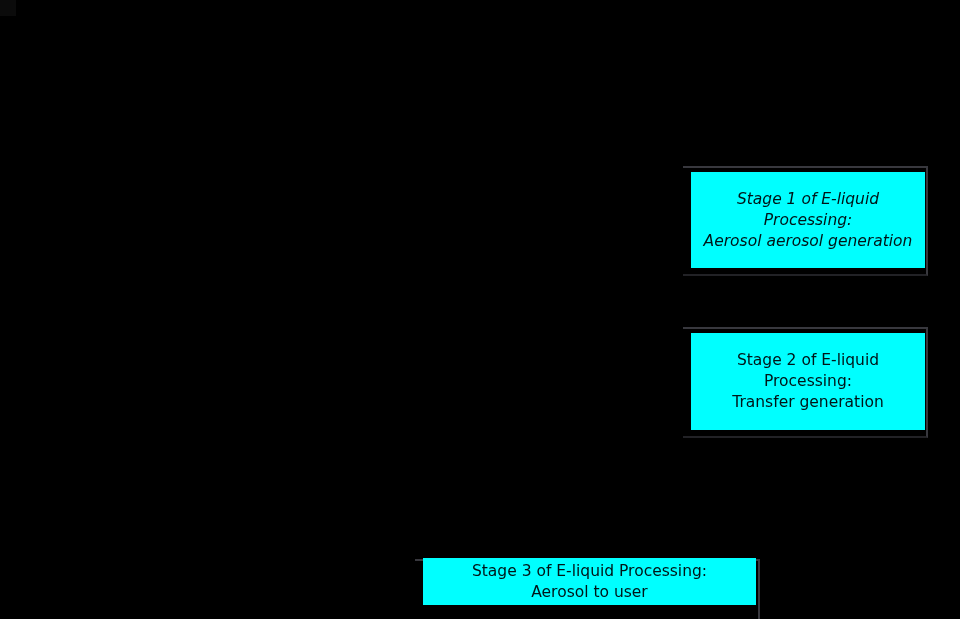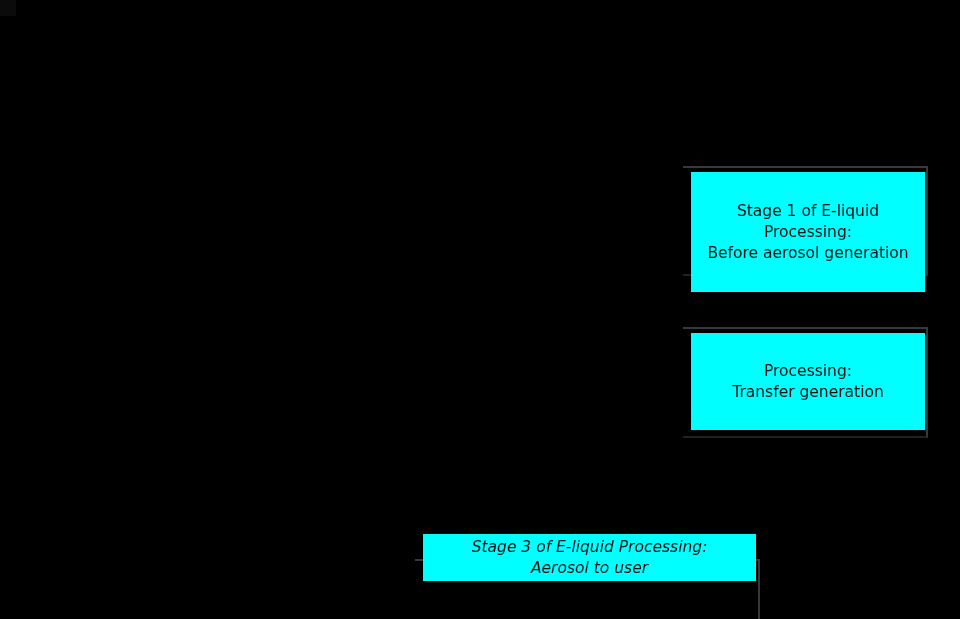--- a/index.html
+++ b/index.html
@@ -41,44 +41,45 @@
     align-items: center;
     justify-content: center;
     text-align: center;
     font-size: 15.5px;
     line-height: 21px;
     box-sizing: border-box;
   }
   .node .line { display: block; white-space: nowrap; }
 
   #outline-1 { left: 683px; top: 166px; width: 245px; height: 110px; }
-  #node-1    { left: 691px; top: 172px; width: 234px; height: 120px;  }
+  #node-1    { left: 691px; top: 172px; width: 234px; height: 96px; font-style: italic;  }
 
   #outline-2 { left: 683px; top: 327px; width: 245px; height: 111px; }
   #node-2    { left: 691px; top: 333px; width: 234px; height: 97px;  }
 
   #outline-3 { left: 415px; top: 559px; width: 345px; height: 70px;  }
-  #node-3    { left: 423px; top: 534px; width: 333px; height: 47px; font-style: italic;  }
+  #node-3    { left: 423px; top: 558px; width: 333px; height: 47px;  }
 </style>
 </head>
 <body>
 
 <div class="canvas">
 
   <div class="corner-artifact"></div>
 
   <div class="node-outline" id="outline-1"></div>
   <div class="node" id="node-1">
     <span class="line">Stage 1 of E-liquid</span>
     <span class="line">Processing:</span>
-    <span class="line">Before aerosol generation</span>
+    <span class="line">Aerosol aerosol generation</span>
   </div>
 
   <div class="node-outline" id="outline-2"></div>
   <div class="node" id="node-2">
+    <span class="line">Stage 2 of E-liquid</span>
     <span class="line">Processing:</span>
     <span class="line">Transfer generation</span>
   </div>
 
   <div class="node-outline" id="outline-3"></div>
   <div class="node" id="node-3">
     <span class="line">Stage 3 of E-liquid Processing:</span>
     <span class="line">Aerosol to user</span>
   </div>
 

